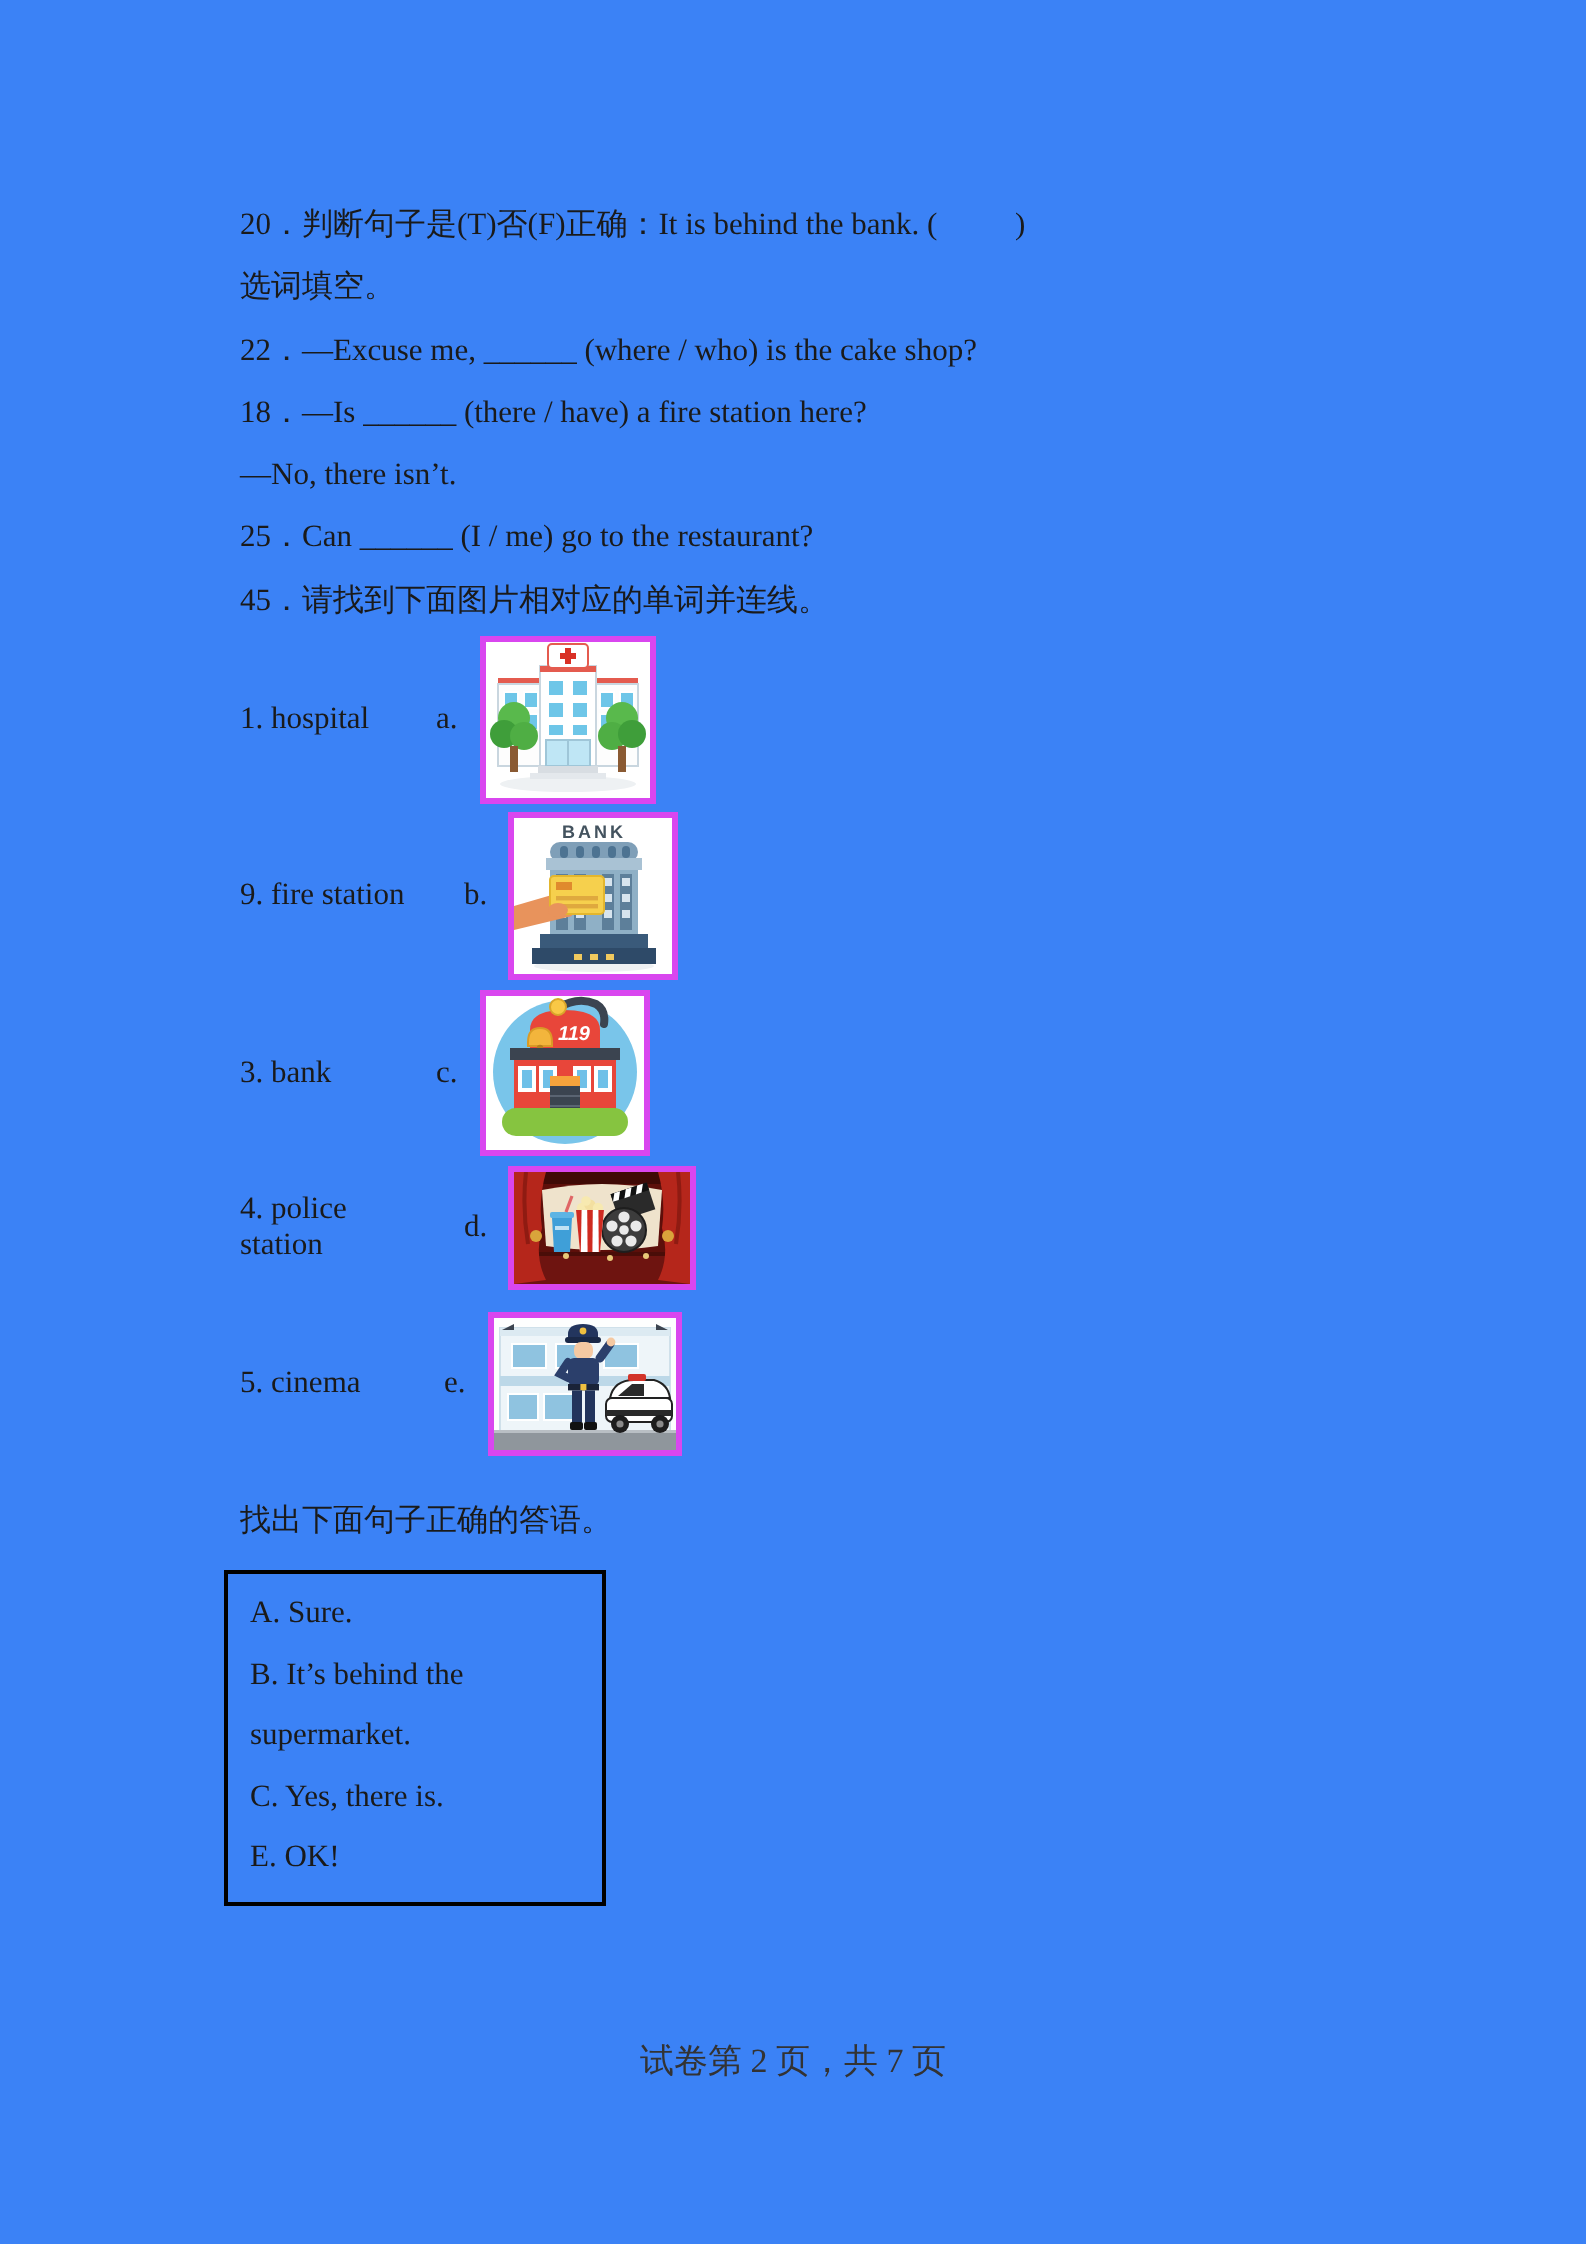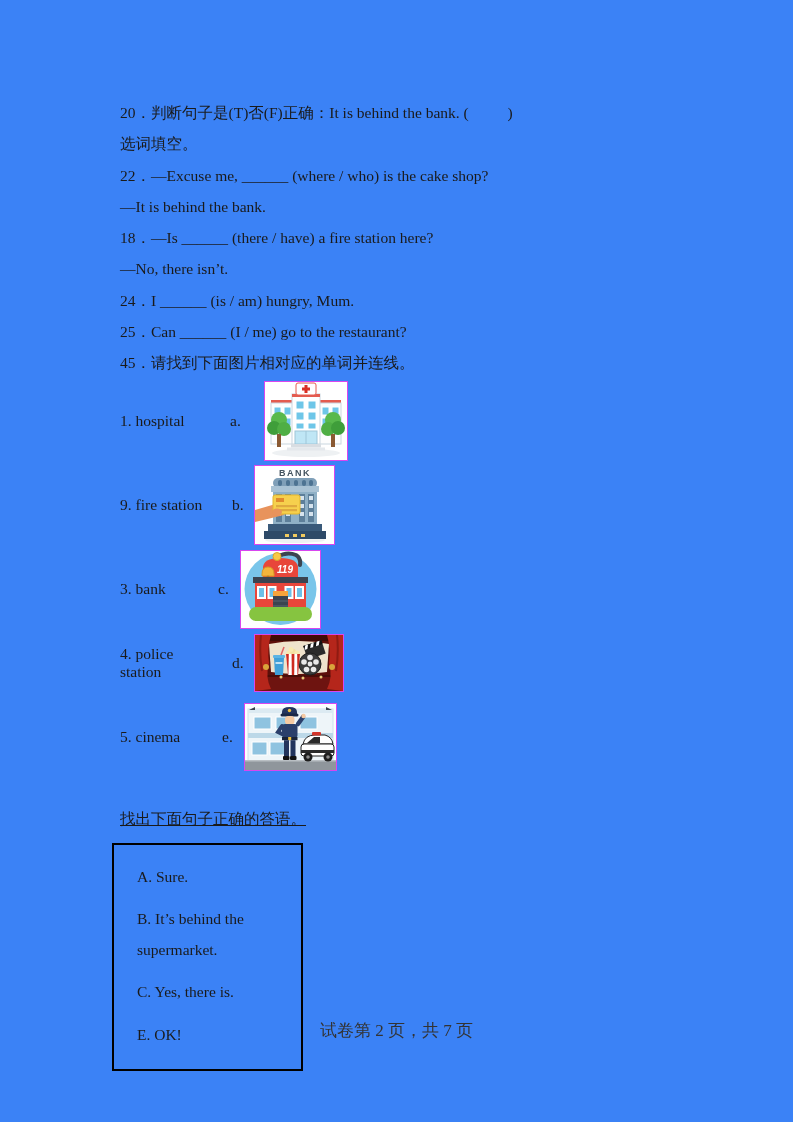--- a/index.html
+++ b/index.html
@@ -19,64 +19,62 @@
     white-space:pre-wrap;
     margin:0;
   }
   .match-list{margin-top:2px;}
   .match-row{display:flex;align-items:center;}
   .match-row .label{width:98px;font-size:15.5px;flex:0 0 98px;}
   .match-row .letter{width:22px;font-size:15.5px;flex:0 0 auto;}
   .ml14{margin-left:14px;}
   .ml4{margin-left:4px;}
   .img-frame{
-    border:1px solid #d946ef;
+    border:3px solid #d946ef;
     background:#fff;
     display:block;
     line-height:0;
   }
-  .gap4{margin-bottom:4px;gap:12px;}
+  .gap4{margin-bottom:4px;}
   .gap5{margin-bottom:5px;}
   .gap11{margin-bottom:11px;}
-  .instruction{margin-top:32px;text-decoration:underline;}
+  .instruction{margin-top:17px;}
   .answer-box{
     box-sizing:border-box;
     width:191px;
     margin-left:-8px;
     margin-top:9px;
     border:2px solid #000;
     padding:5px 11px 7px 11px;
   }
   .box-line{
     font-size:15.5px;
     line-height:30.4px;
     white-space:pre-wrap;
-    margin:12px;
+    margin:0;
   }
   .footer{
     position:absolute;
     top:1019px;left:0;width:100%;
     text-align:center;
     font-size:17px;
     color:#333;
   }
 </style>
 </head>
 <body>
 
 <div class="page">
   <div class="content">
 
     <p class="para">20．判断句子是(T)否(F)正确：It is behind the bank. (          )</p>
     <p class="para">选词填空。</p>
     <p class="para">22．—Excuse me, ______ (where / who) is the cake shop?</p>
-    <p class="para">—It is behind the bank.</p>
     <p class="para">18．—Is ______ (there / have) a fire station here?</p>
     <p class="para">—No, there isn’t.</p>
-    <p class="para">24．I ______ (is / am) hungry, Mum.</p>
     <p class="para">25．Can ______ (I / me) go to the restaurant?</p>
     <p class="para">45．请找到下面图片相对应的单词并连线。</p>
 
     <div class="match-list">
 
       <div class="match-row gap4">
         <span class="label">1. hospital</span>
         <span class="letter">a.</span>
         <span class="img-frame">
           <svg width="82" height="78" viewBox="0 0 82 78">

